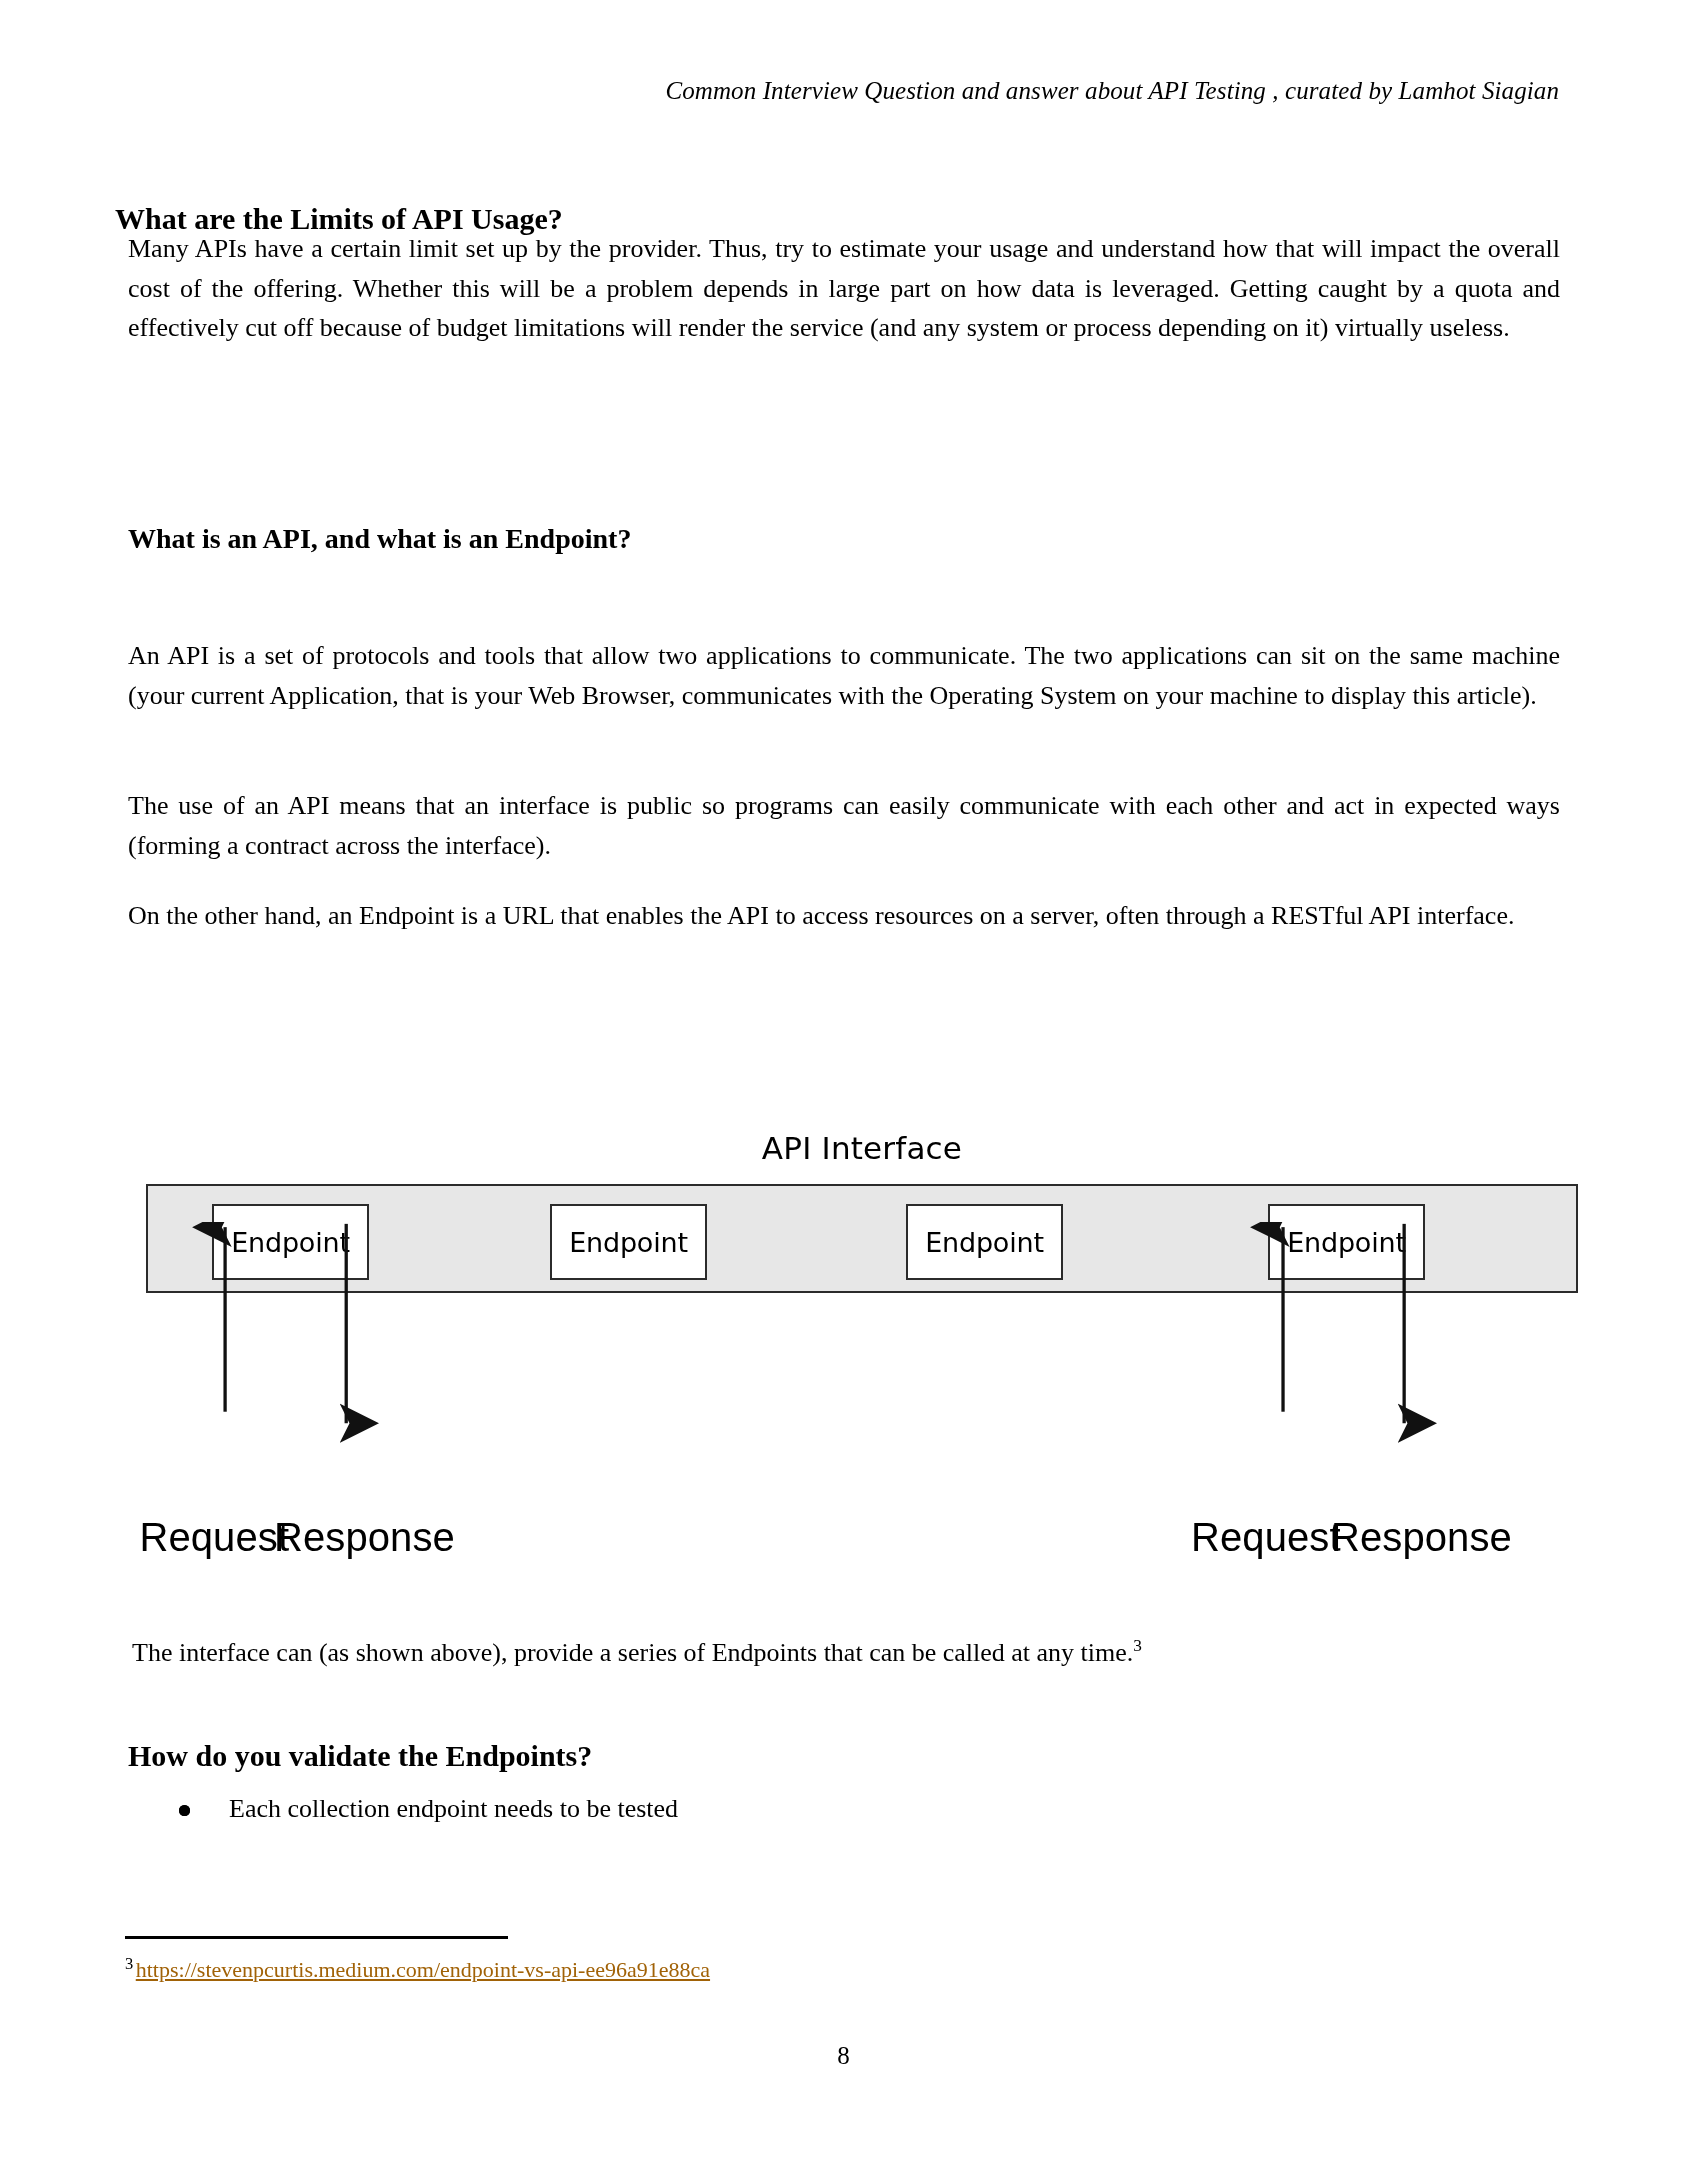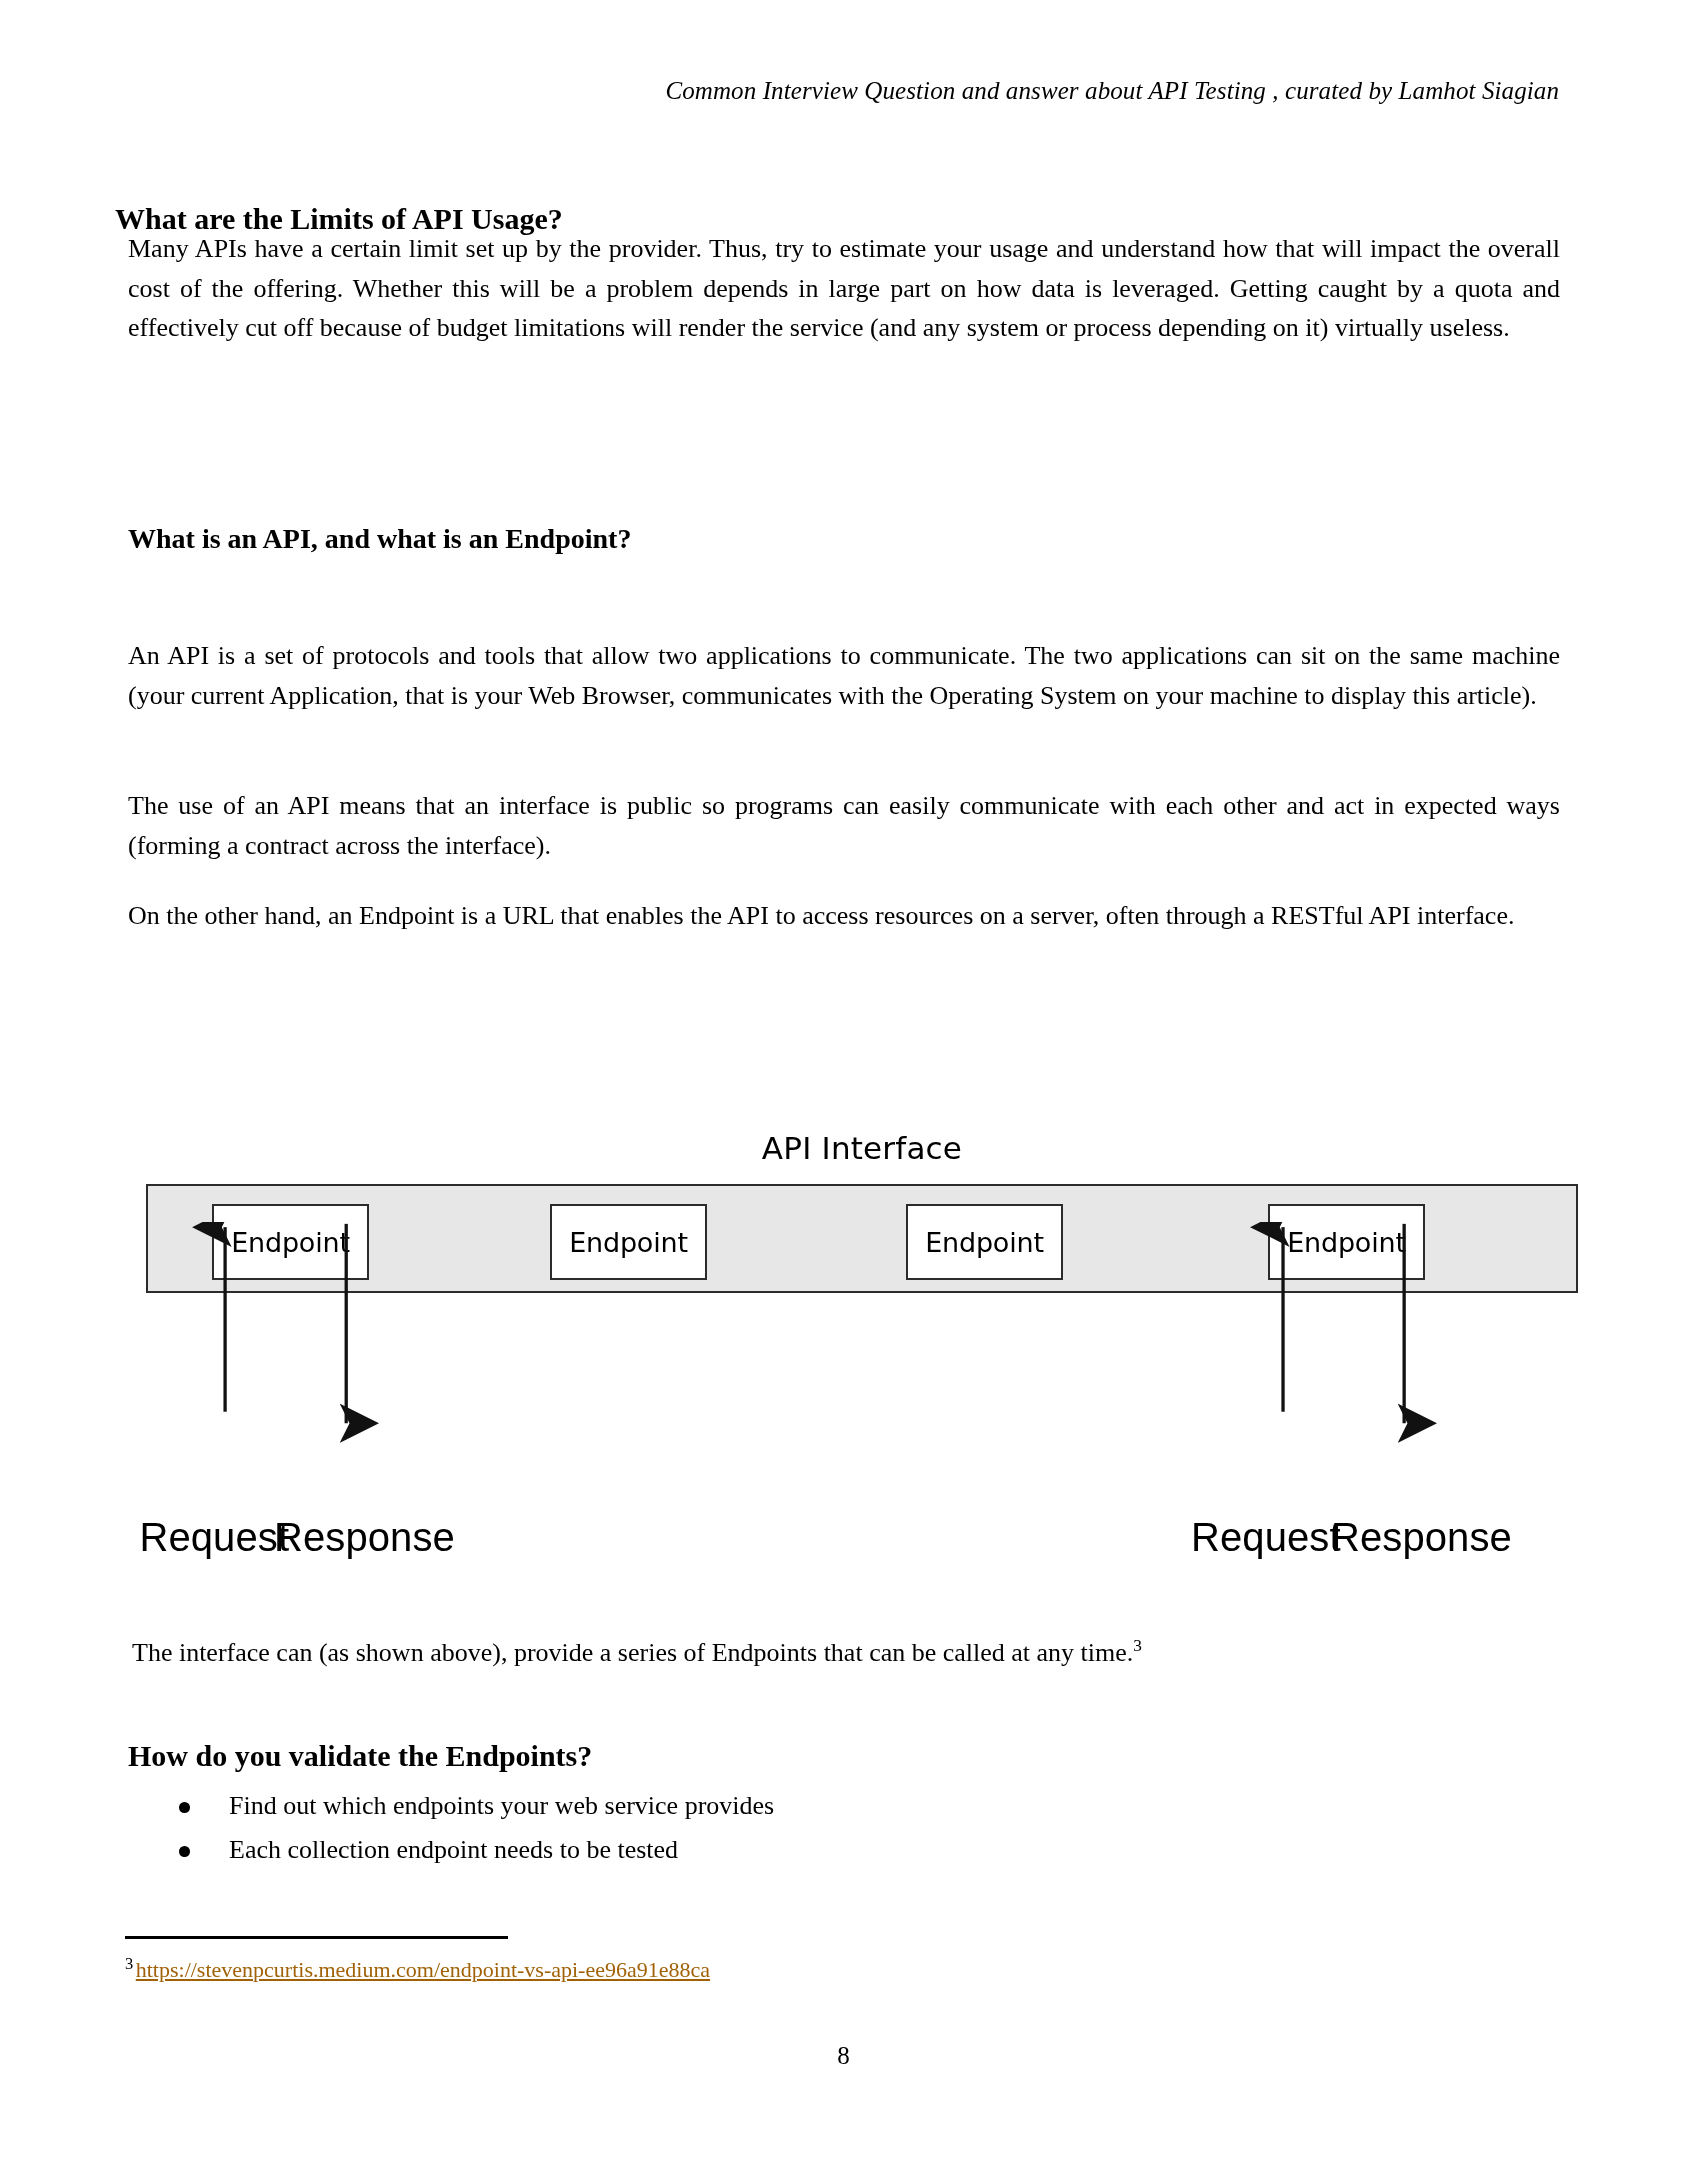--- a/index.html
+++ b/index.html
@@ -261,21 +261,20 @@
   <p class="body blk" id="caption">
     <span>The interface can (as shown above), provide a series of Endpoints that can be called at any time.</span><sup class="fnref">3</sup>
   </p>
 
   <h2 class="heading blk" id="heading-validate">How do you validate the Endpoints?</h2>
 
   <div class="blk" id="bullets">
     <ul class="bullet-list">
       <li>
         <span class="dot"></span>
-        <span>Find out which endpoints your web service provides</span>
       </li>
       <li>
         <span class="dot"></span>
         <span>Each collection endpoint needs to be tested</span>
       </li>
     </ul>
   </div>
 
   <div class="blk" id="footnote">
     <div class="fn-rule"></div>

